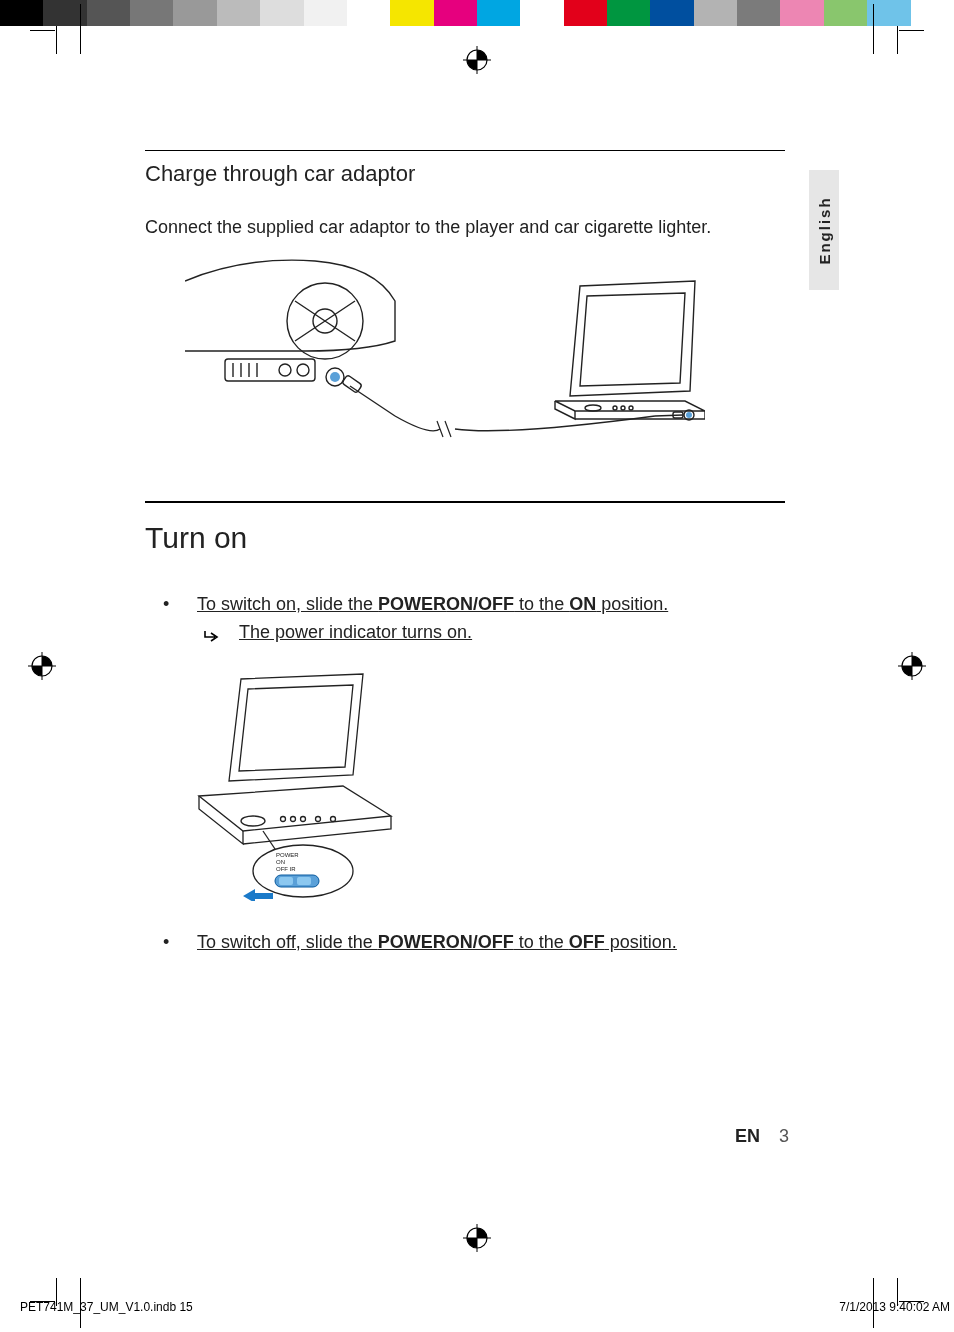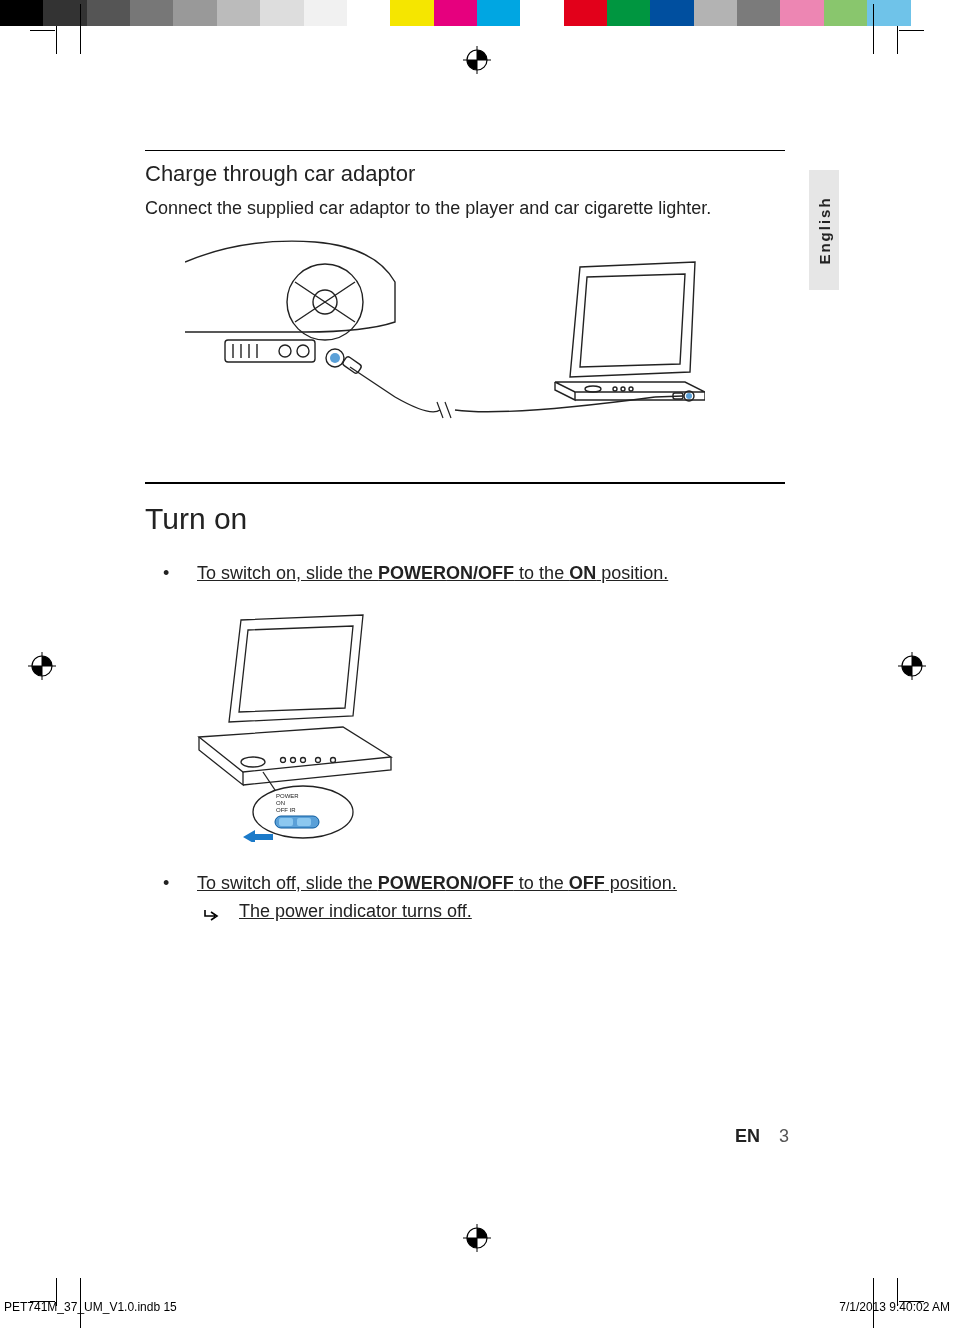--- a/index.html
+++ b/index.html
@@ -52,38 +52,38 @@
   .content {
     position: absolute;
     top: 150px;
     left: 145px;
     width: 640px;
   }
   .rule-thin { border-top: 1px solid #000; margin-bottom: 10px; }
   .section-sub {
     font-size: 22px;
     font-weight: 500;
-    margin-bottom: 8px;
+    margin-bottom: 27px;
   }
   .body-text {
     font-size: 18px;
     line-height: 1.5;
     font-weight: 300;
     margin-bottom: 0;
   }
   .figure {
     margin: 10px 0 30px 40px;
     width: 520px;
   }
   .figure svg { width: 100%; height: auto; display: block; }
   .rule-thick { border-top: 2px solid #000; margin: 50px 0 18px 0; }
   .section-main {
     font-size: 30px;
     font-weight: 300;
-    margin-bottom: 24px;
+    margin-bottom: 36px;
   }
   ul.bullets {
     list-style: none;
     padding-left: 18px;
     font-size: 18px;
     font-weight: 300;
     line-height: 1.55;
   }
   ul.bullets > li {
     position: relative;
@@ -142,21 +142,21 @@
   .page-footer .num { font-weight: 300; margin-left: 14px; color: #555; }
   .print-footer {
     position: absolute;
     bottom: 32px;
     width: 100%;
     font-size: 12px;
     font-family: Arial, sans-serif;
     font-weight: 400;
     color: #000;
   }
-  .print-footer .left { position: absolute; left: 4px; }
+  .print-footer .left { position: absolute; left: 20px; }
   .print-footer .right { position: absolute; right: 4px; }
   .figure2 {
     margin: 24px 0 28px 48px;
     width: 200px;
   }
   .figure2 svg { width: 100%; height: auto; display:block; }
 </style>
 </head>
 <body>
 
@@ -294,20 +294,30 @@
       </g>
     </svg>
   </div>
 
   <div class="rule-thick"></div>
   <div class="section-main">Turn on</div>
 
   <ul class="bullets">
     <li>
       <span>To switch on, slide the </span><strong class="kw">POWER</strong><strong class="kw">ON/OFF</strong><span> to the </span><strong class="kw">ON</strong><span> position.</span>
+      <ul class="sub">
+        <li>
+          <span class="arrow-icon">
+            <svg viewBox="0 0 18 14">
+                <path d="M2 2 L2 8 L12 8 M8 4 L14 8 L8 12" fill="none" stroke="#000" stroke-width="1.6"></path>
+              </svg>
+          </span>
+          <span>The power indicator turns on.</span>
+        </li>
+      </ul>
     </li>
   </ul>
 
   <div class="figure2">
     <svg viewBox="0 0 200 230">
       <g fill="none" stroke="#222" stroke-width="1.3">
 
         <path d="M6 125 L150 115 L198 145 L50 160 Z"></path>
         <path d="M6 125 L6 138 L50 173 L50 160"></path>
         <path d="M198 145 L198 158 L50 173"></path>
@@ -335,30 +345,20 @@
         <rect x="104" y="206" width="14" height="8" rx="2" fill="#8cc8f0"></rect>
 
         <path d="M80 222 L62 222 L62 218 L50 225 L62 232 L62 228 L80 228 Z" fill="#1b7ac9"></path>
       </g>
     </svg>
   </div>
 
   <ul class="bullets">
     <li>
       <span>To switch off, slide the </span><strong class="kw">POWER</strong><strong class="kw">ON/OFF</strong><span> to the </span><strong class="kw">OFF</strong><span> position.</span>
-      <ul class="sub">
-        <li>
-          <span class="arrow-icon">
-            <svg viewBox="0 0 18 14">
-                <path d="M2 2 L2 8 L12 8 M8 4 L14 8 L8 12" fill="none" stroke="#000" stroke-width="1.6"></path>
-              </svg>
-          </span>
-          <span>The power indicator turns off.</span>
-        </li>
-      </ul>
     </li>
   </ul>
 </div>
 
 <div class="page-footer">
   <span class="lang">EN</span>
   <span class="num">3</span>
 </div>
 
 <div class="print-footer">

